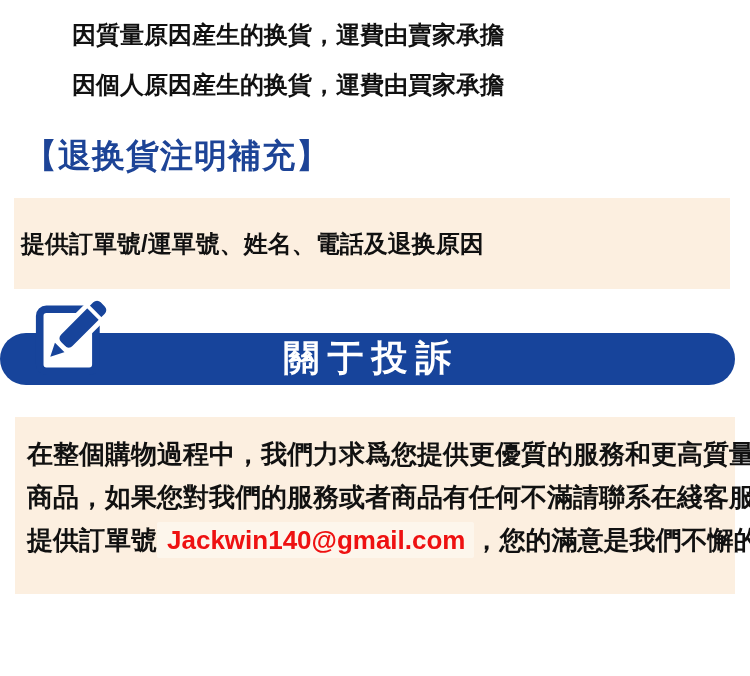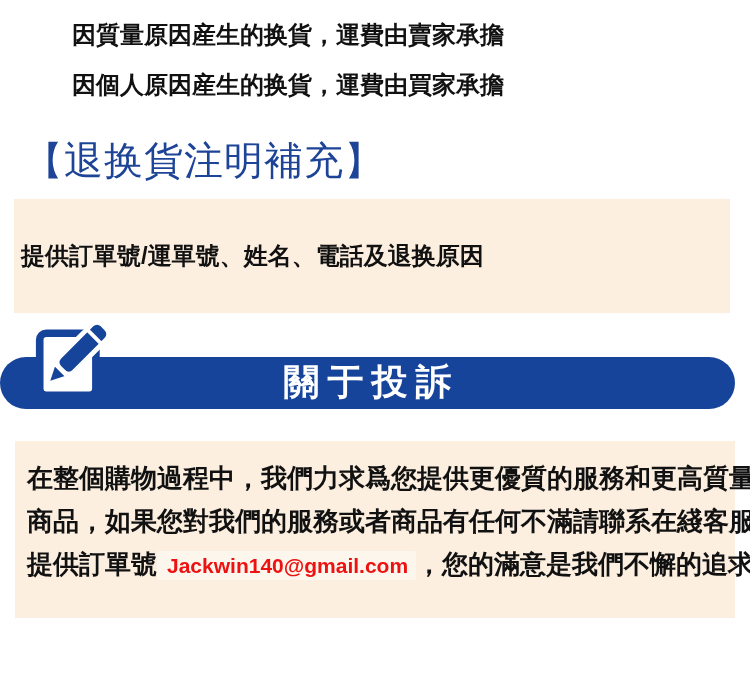--- a/index.html
+++ b/index.html
@@ -17,29 +17,29 @@
     padding-left: 72px;
   }
   .note-line {
     font-size: 24px;
     font-weight: 700;
     line-height: 26px;
     margin-bottom: 24px;
     color: #111;
   }
   .supplement-heading {
-    margin: 36px 0 11px 24px;
-    font-size: 39px;
-    font-weight: 400;
+    margin: 36px 0 19px 24px;
+    font-size: 33px;
+    font-weight: 700;
     letter-spacing: 1px;
   }
   .beige-box-1 {
     margin-left: 14px;
     width: 716px;
-    height: 114px;
+    height: 91px;
     padding: 5px 10px 5px 7px;
     display: flex;
     flex-direction: column;
     justify-content: center;
   }
   .beige-line {
     font-size: 24px;
     font-weight: 700;
     line-height: 40px;
     color: #111;
@@ -83,21 +83,21 @@
   .body-line {
     font-size: 26px;
     font-weight: 700;
     line-height: 43px;
     color: #111;
     white-space: nowrap;
   }
   .email-highlight {
     padding: 3px 8px 3px 10px;
     border-radius: 2px;
-    font-size: 21px;
+    font-size: 26px;
     font-weight: 700;
     text-decoration: none;
   }
 </style>
 </head>
 <body>
 
 <div class="notes">
   <div class="note-line">因質量原因産生的换貨，運費由賣家承擔</div>
   <div class="note-line">因個人原因産生的换貨，運費由買家承擔</div>

